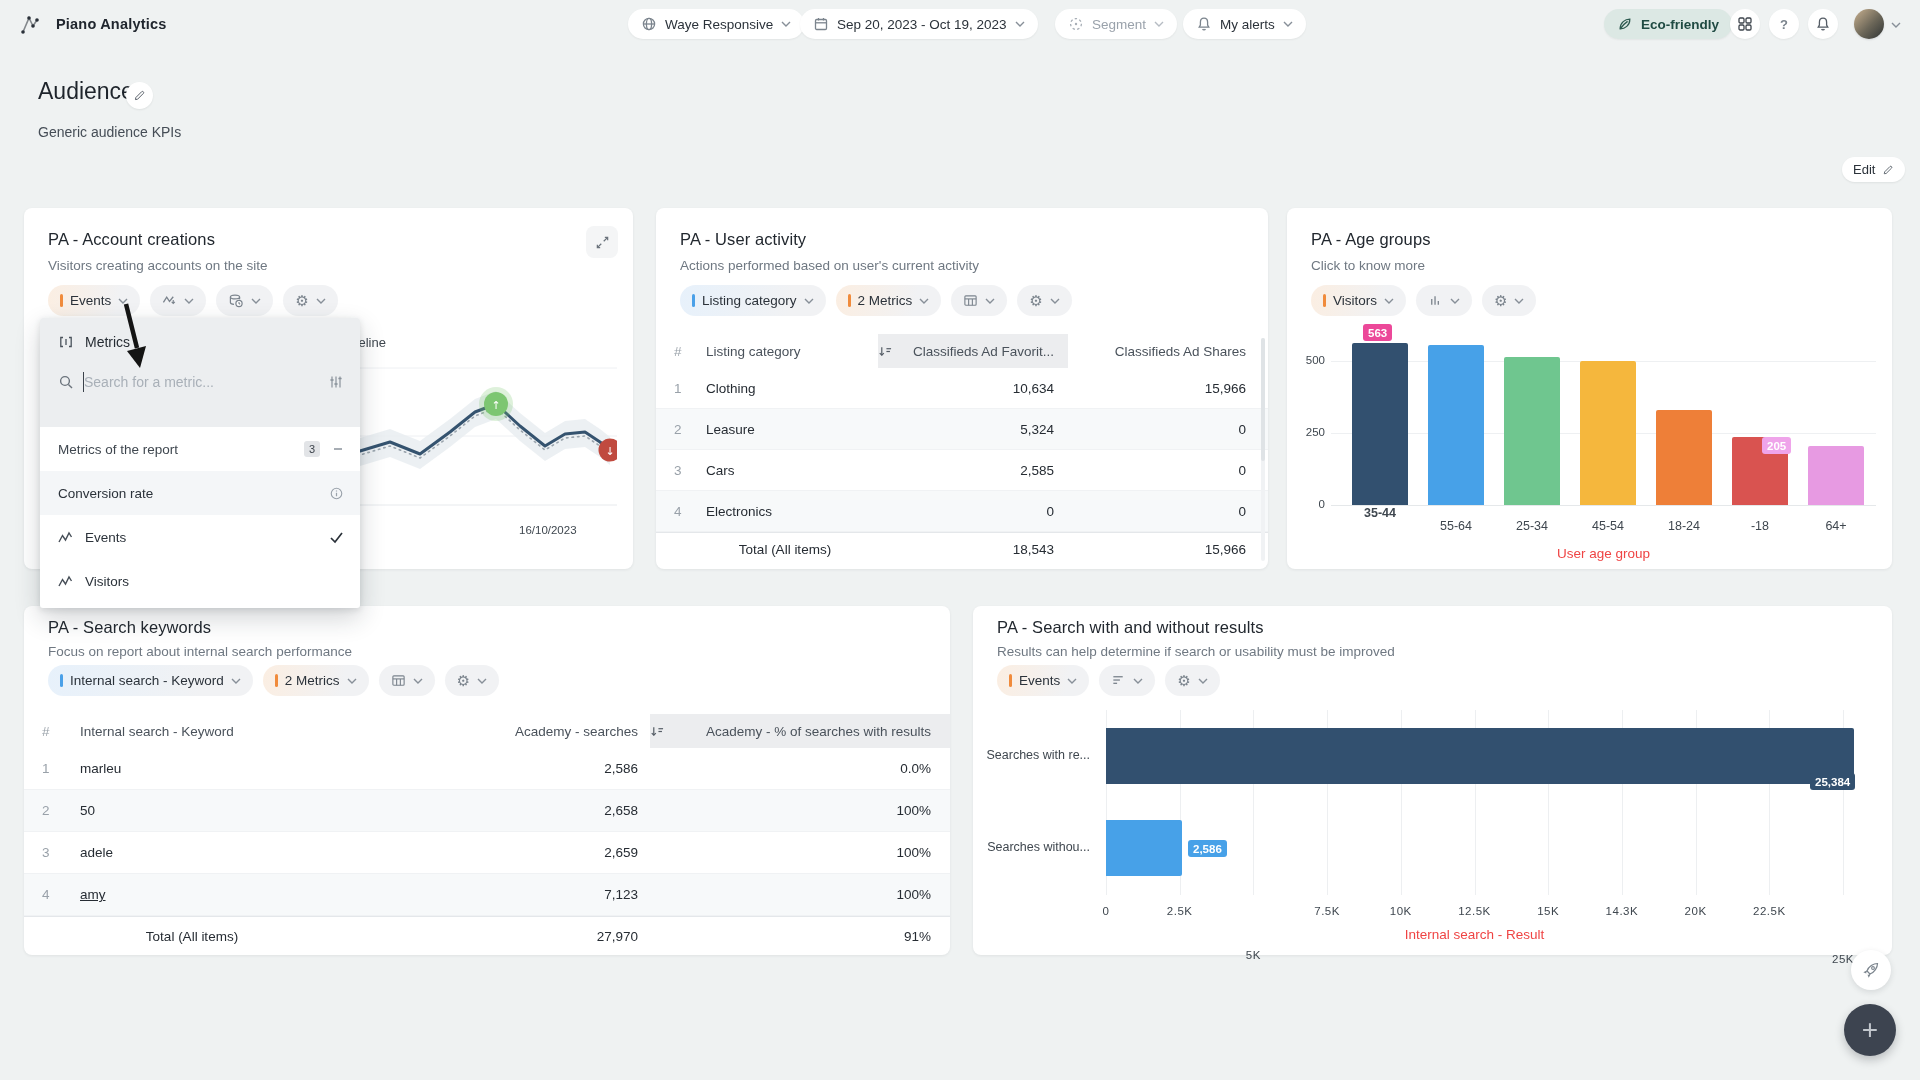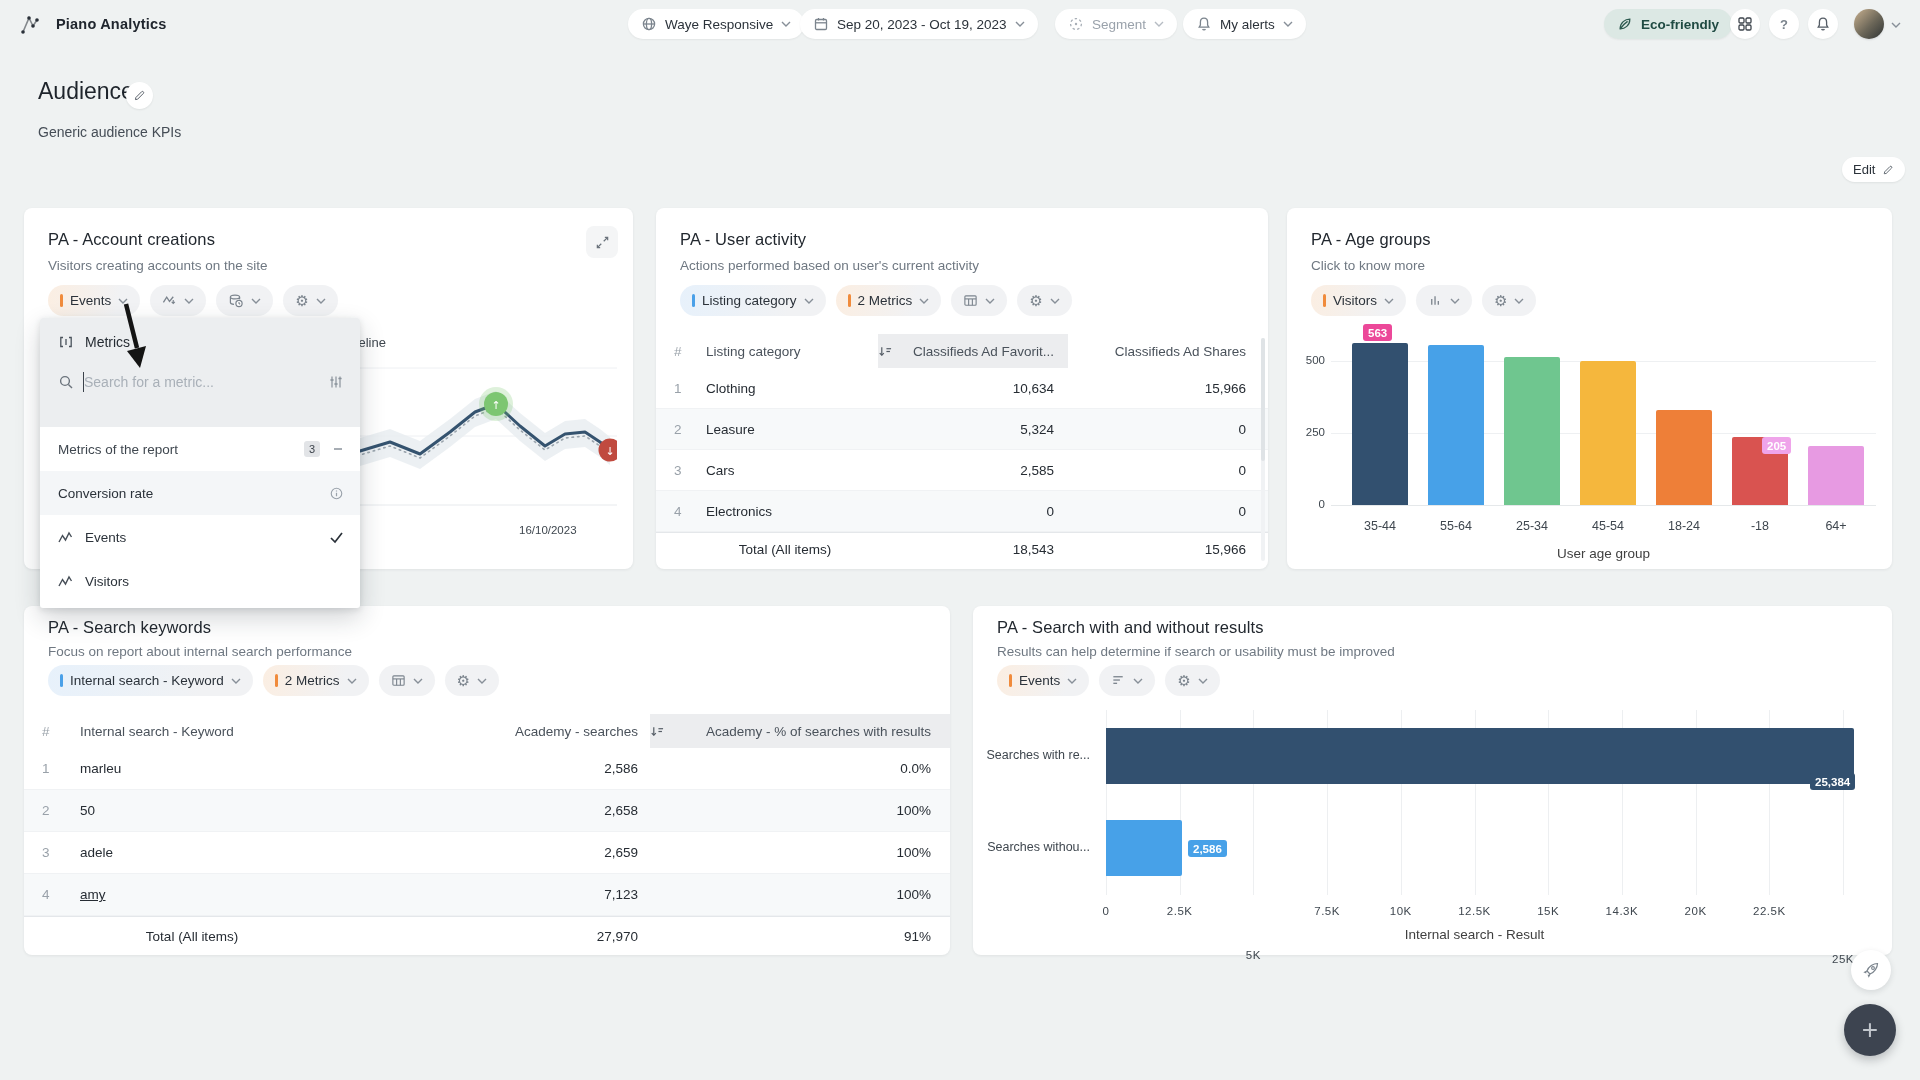--- a/index.html
+++ b/index.html
@@ -51,21 +51,21 @@
   .dd-search{display:flex;align-items:center;gap:9px;padding:14px 16px 0 18px}
   .dd-search input{flex:1;border:0;outline:0;background:transparent;font-family:"Liberation Sans",sans-serif;font-size:14px;color:#1d4ed8;border-left:1px solid #3A414A;height:20px}
   .dd-search input::placeholder{color:#A9B0B8}
   .dd-row{height:44px;display:flex;align-items:center;gap:12px;padding:0 16px 0 18px;font-size:13.5px;color:#2B323A;cursor:pointer}
   .dd-row .grow{flex:1}
   .dd-row.tint{background:#F4F6F8}
   .dd-badge{background:#E2E4E7;color:#3C434B;font-size:11px;border-radius:3px;padding:2px 5px;font-weight:500}
   .dd-group{color:#3F474F}
   
   .tick{position:absolute;font-size:11.5px;color:#3F474F}
-  .axis-title{position:absolute;font-size:13.5px;color:#404040;text-align:center}
+  .axis-title{position:absolute;font-size:13.5px;color:#ef4444;text-align:center}
   .vbar{position:absolute;border-radius:2px 2px 0 0}
   .hbar{position:absolute;border-radius:0 2px 2px 0}
   .val-badge{position:absolute;height:17px;border-radius:3px;color:#fff;font-size:11.5px;font-weight:bold;display:flex;align-items:center;justify-content:center;padding:0 5px}
   .gridv{position:absolute;width:1px;background:#EDEFF1}
   .gridh{position:absolute;height:1px;background:#EEF0F2}
   .cat-label{position:absolute;font-size:12.5px;color:#3F474F;text-align:right;white-space:nowrap}
   
   .fab-rocket{position:absolute;left:1851px;top:950px;width:40px;height:40px;border-radius:50%;background:#fff;box-shadow:0 2px 6px rgba(26,32,40,.12);display:flex;align-items:center;justify-content:center;cursor:pointer;z-index:20}
   .fab-add{position:absolute;left:1844px;top:1004px;width:52px;height:52px;border-radius:50%;background:#3D4450;color:#C2C7CD;font-size:28px;font-weight:300;display:flex;align-items:center;justify-content:center;box-shadow:0 4px 10px rgba(26,32,40,.25);cursor:pointer;z-index:20}
   .scrollbar{position:absolute;right:3px;top:130px;bottom:8px;width:4px;border-radius:2px;background:#F0F2F4}
@@ -363,21 +363,21 @@
     </div>
   </div>
   <div id="age-plot" style="position:absolute;left:0;top:0;right:0;bottom:0">
       <div class="gridh" style="left: 44px; right: 16px; top: 297px; background: rgb(229, 232, 234);"></div>
       <div class="tick" style="left: 0px; top: 290px; width: 38px; text-align: right;">0</div>
       <div class="gridh" style="left: 44px; right: 16px; top: 225px;"></div>
       <div class="tick" style="left: 0px; top: 218px; width: 38px; text-align: right;">250</div>
       <div class="gridh" style="left: 44px; right: 16px; top: 153px;"></div>
       <div class="tick" style="left: 0px; top: 146px; width: 38px; text-align: right;">500</div>
       <div class="vbar" style="left: 65px; width: 56px; top: 135px; height: 162px; background: rgb(50, 80, 111);"></div>
-      <div class="tick" style="left: 55px; top: 311px; width: 76px; text-align: center; font-size: 12.5px;">35-44</div>
+      <div class="tick" style="left: 55px; top: 298px; width: 76px; text-align: center; font-size: 12.5px; font-weight: bold;">35-44</div>
       <div class="vbar" style="left: 141px; width: 56px; top: 137px; height: 160px; background: rgb(71, 161, 232);"></div>
       <div class="tick" style="left: 131px; top: 311px; width: 76px; text-align: center; font-size: 12.5px;">55-64</div>
       <div class="vbar" style="left: 217px; width: 56px; top: 149px; height: 148px; background: rgb(111, 198, 143);"></div>
       <div class="tick" style="left: 207px; top: 311px; width: 76px; text-align: center; font-size: 12.5px;">25-34</div>
       <div class="vbar" style="left: 293px; width: 56px; top: 153px; height: 144px; background: rgb(245, 183, 61);"></div>
       <div class="tick" style="left: 283px; top: 311px; width: 76px; text-align: center; font-size: 12.5px;">45-54</div>
       <div class="vbar" style="left: 369px; width: 56px; top: 202px; height: 95px; background: rgb(238, 127, 56);"></div>
       <div class="tick" style="left: 359px; top: 311px; width: 76px; text-align: center; font-size: 12.5px;">18-24</div>
       <div class="vbar" style="left: 445px; width: 56px; top: 229px; height: 68px; background: rgb(217, 83, 80);"></div>
       <div class="tick" style="left: 435px; top: 311px; width: 76px; text-align: center; font-size: 12.5px;">-18</div>

